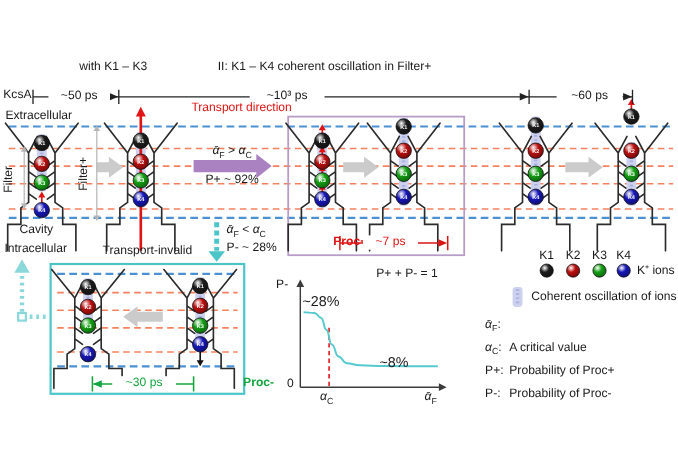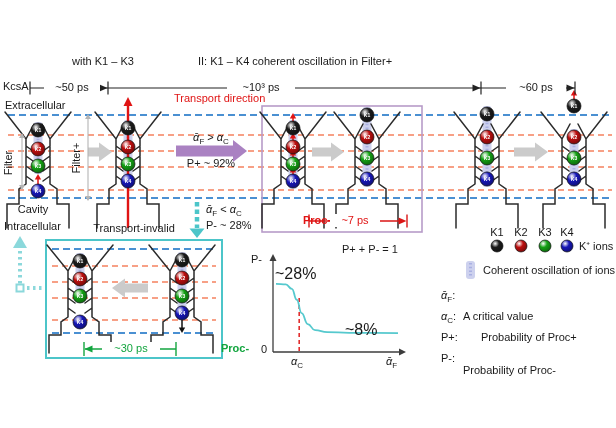--- a/index.html
+++ b/index.html
@@ -9,21 +9,21 @@
   .lbl{position:absolute;z-index:2;font-size:11px;line-height:13px;white-space:nowrap;}
   .c{text-align:center;}
   .red{color:#e01414;}
   .green{color:#13a53f;}
   .b{font-weight:bold;padding-left:40px;}
   .it{font-style:italic;}
   sub{font-size:8px;}
   .wbg{background:#ffffff;padding:0 3px;}
   .vlab{position:absolute;z-index:2;font-size:11px;white-space:nowrap;
         transform:rotate(-90deg);transform-origin:center center;text-align:center;}
-  .sm{font-size:16px;}
+  .sm{font-size:13px;}
 </style>
 </head>
 <body>
 
 <div id="stage">
   <svg id="gfx" width="616" height="428" viewBox="0 0 616 428">
       <defs>
         <radialGradient id="g_K1" cx="0.35" cy="0.3" r="0.85">
           <stop offset="0%" stop-color="#ffffff"></stop>
           <stop offset="38%" stop-color="#1c1c1c"></stop>
@@ -267,19 +267,19 @@
   </div>
 
   <div class="lbl" style="left:441px;top:310px;">
     <span class="it">α</span><sub>C</sub><span>:</span>
   </div>
   <div class="lbl" style="left:463px;top:310px;">A critical value</div>
 
   <div class="lbl" style="left:441px;top:331px;">
     <span>P+</span><sub></sub><span>:</span>
   </div>
-  <div class="lbl" style="left:481px;top:331px;">Probability of Proc+</div>
+  <div class="lbl" style="left:463px;top:331px;">Probability of Proc+</div>
 
   <div class="lbl" style="left:441px;top:352px;">
     <span>P-</span><sub></sub><span>:</span>
   </div>
-  <div class="lbl" style="left:463px;top:352px;margin-top:12px;">Probability of Proc-</div>
+  <div class="lbl" style="left:463px;top:352px;">Probability of Proc-</div>
 </div>
 
 </body></html>

